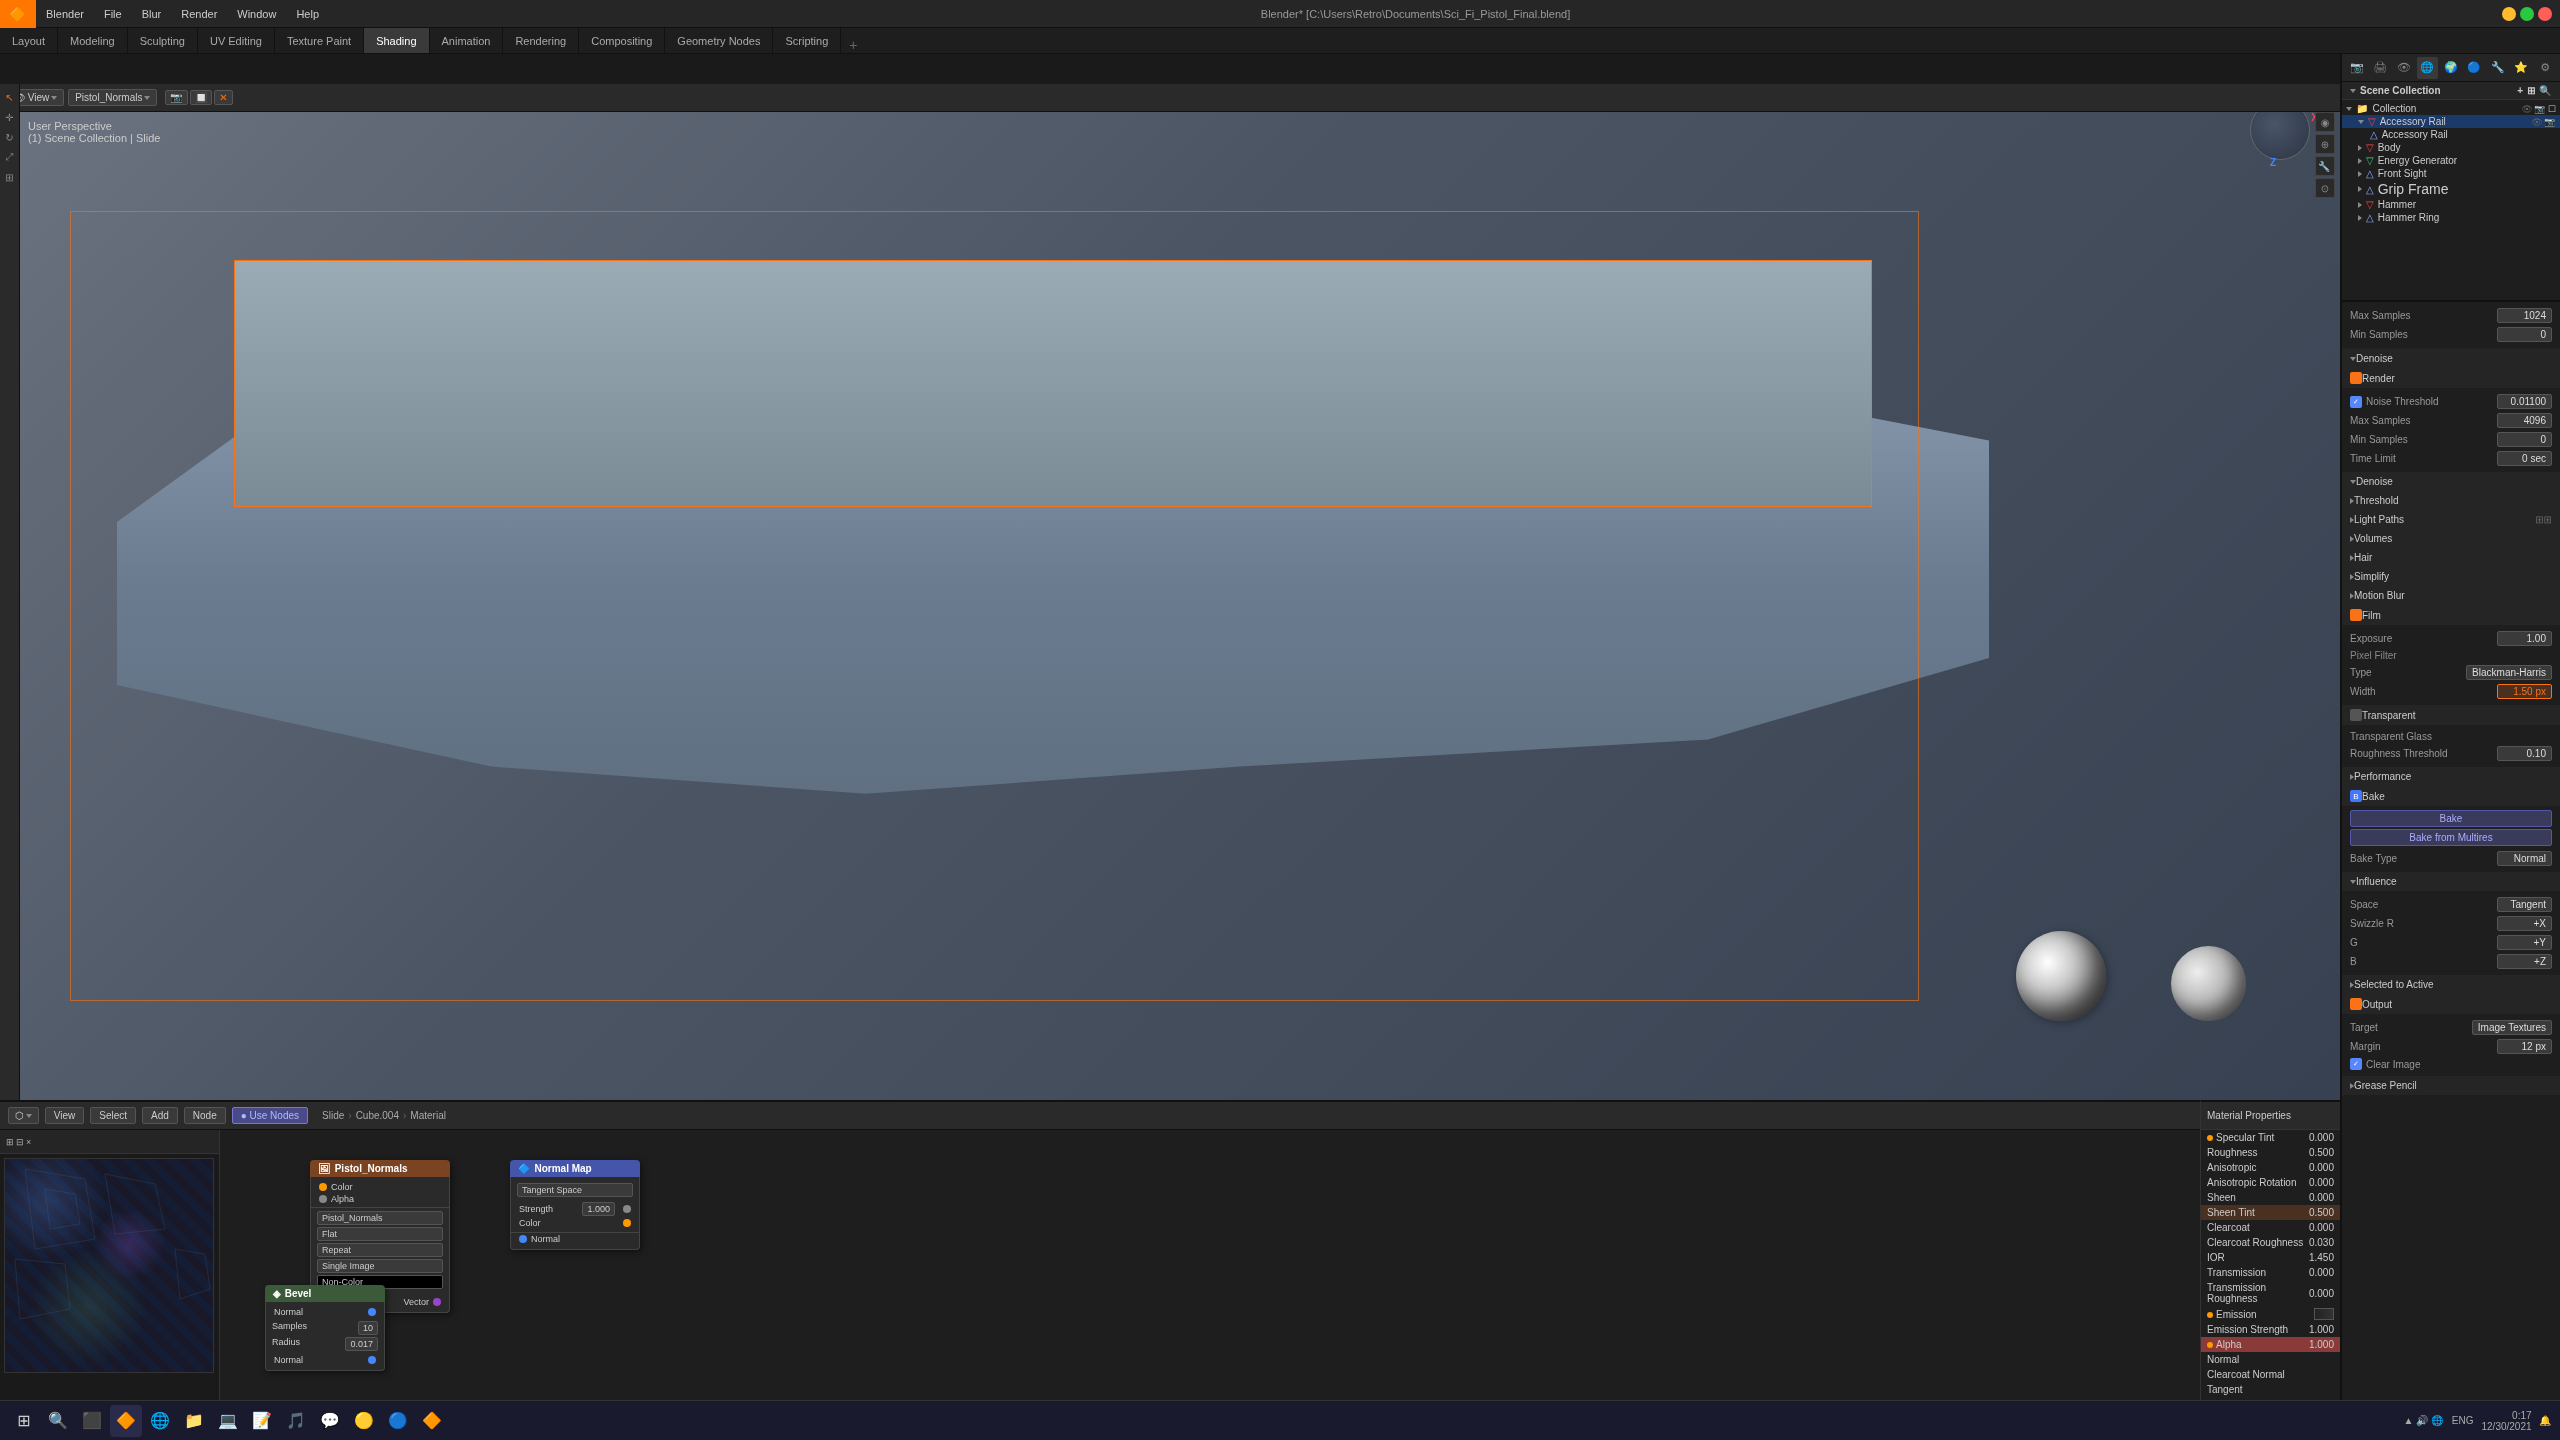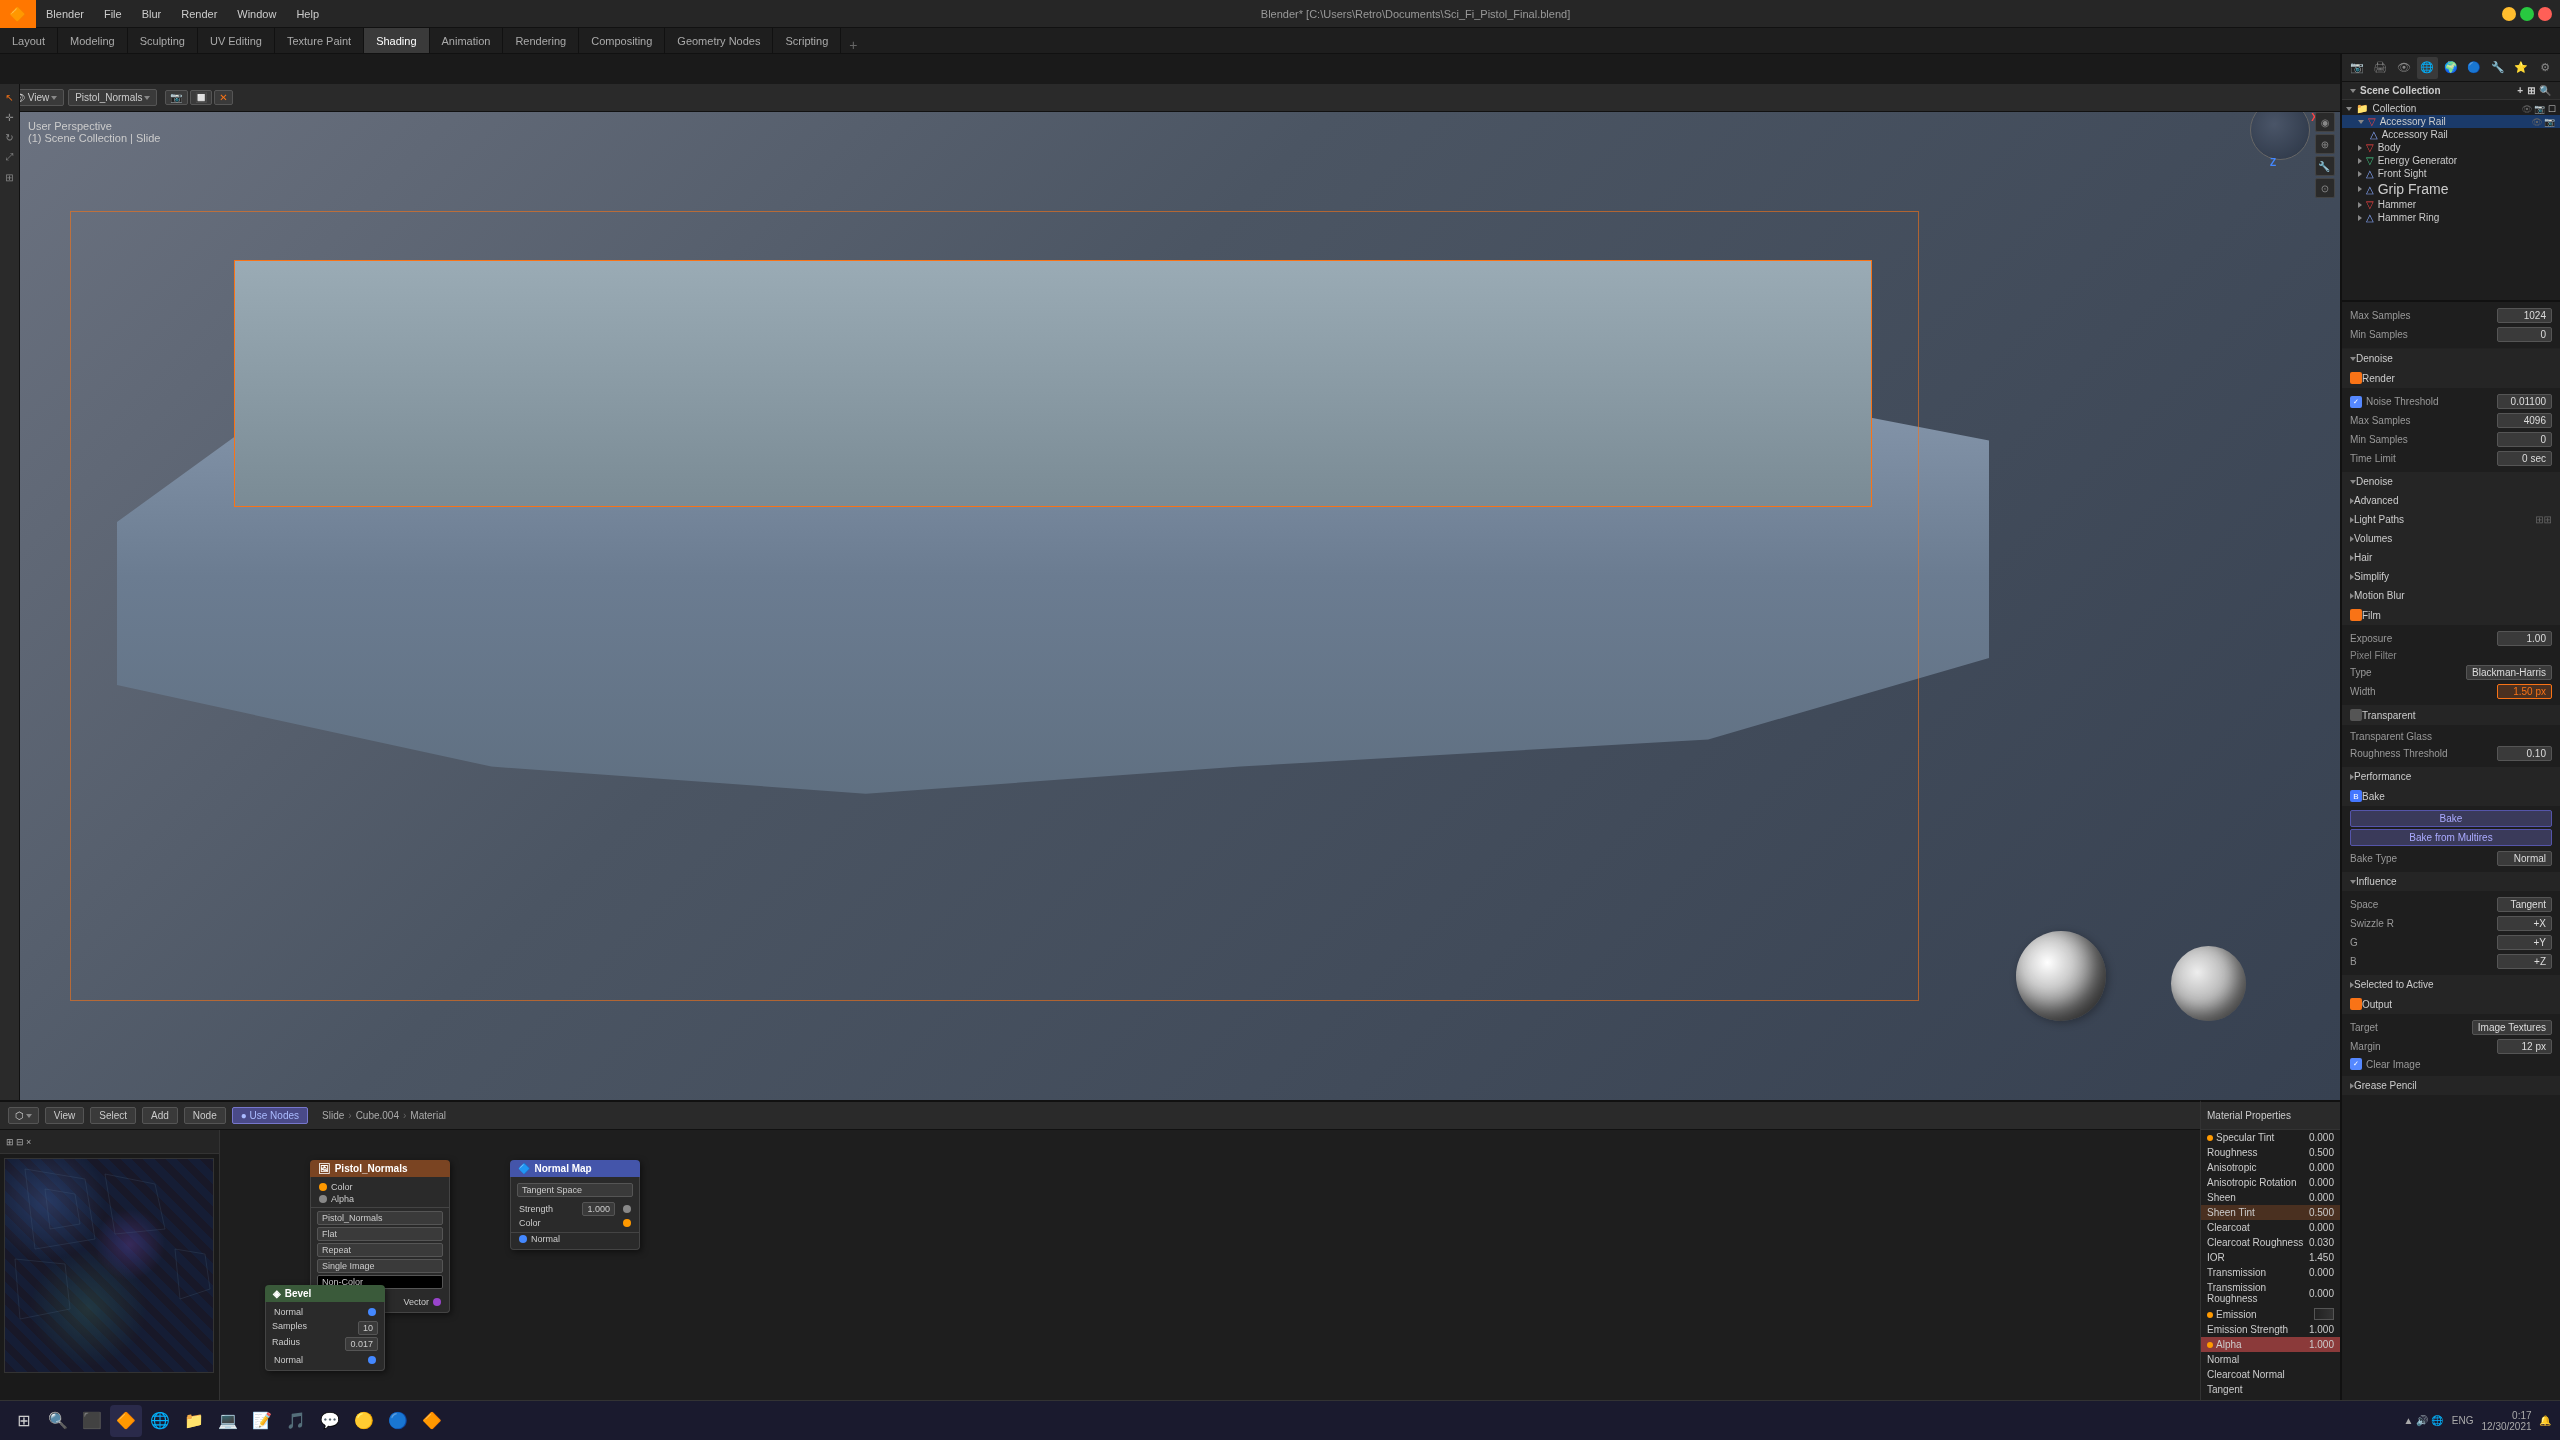--- a/index.html
+++ b/index.html
@@ -1095,21 +1095,21 @@
       </div>
     </div>
 
     <div class="rp-section-title">
       <span class="tri-down"></span>
       <span>Denoise</span>
     </div>
 
     <div class="rp-section-title">
       <span class="tri-right"></span>
-      <span>Advanced</span>
+      <span>Threshold</span>
     </div>
 
     <div class="rp-section-title">
       <span class="tri-right"></span>
       <span>Light Paths</span>
       <span style="margin-left:auto; font-size:10px; color:#666;">⊞⊞</span>
     </div>
 
     <div class="rp-section-title">
       <span class="tri-right"></span>

